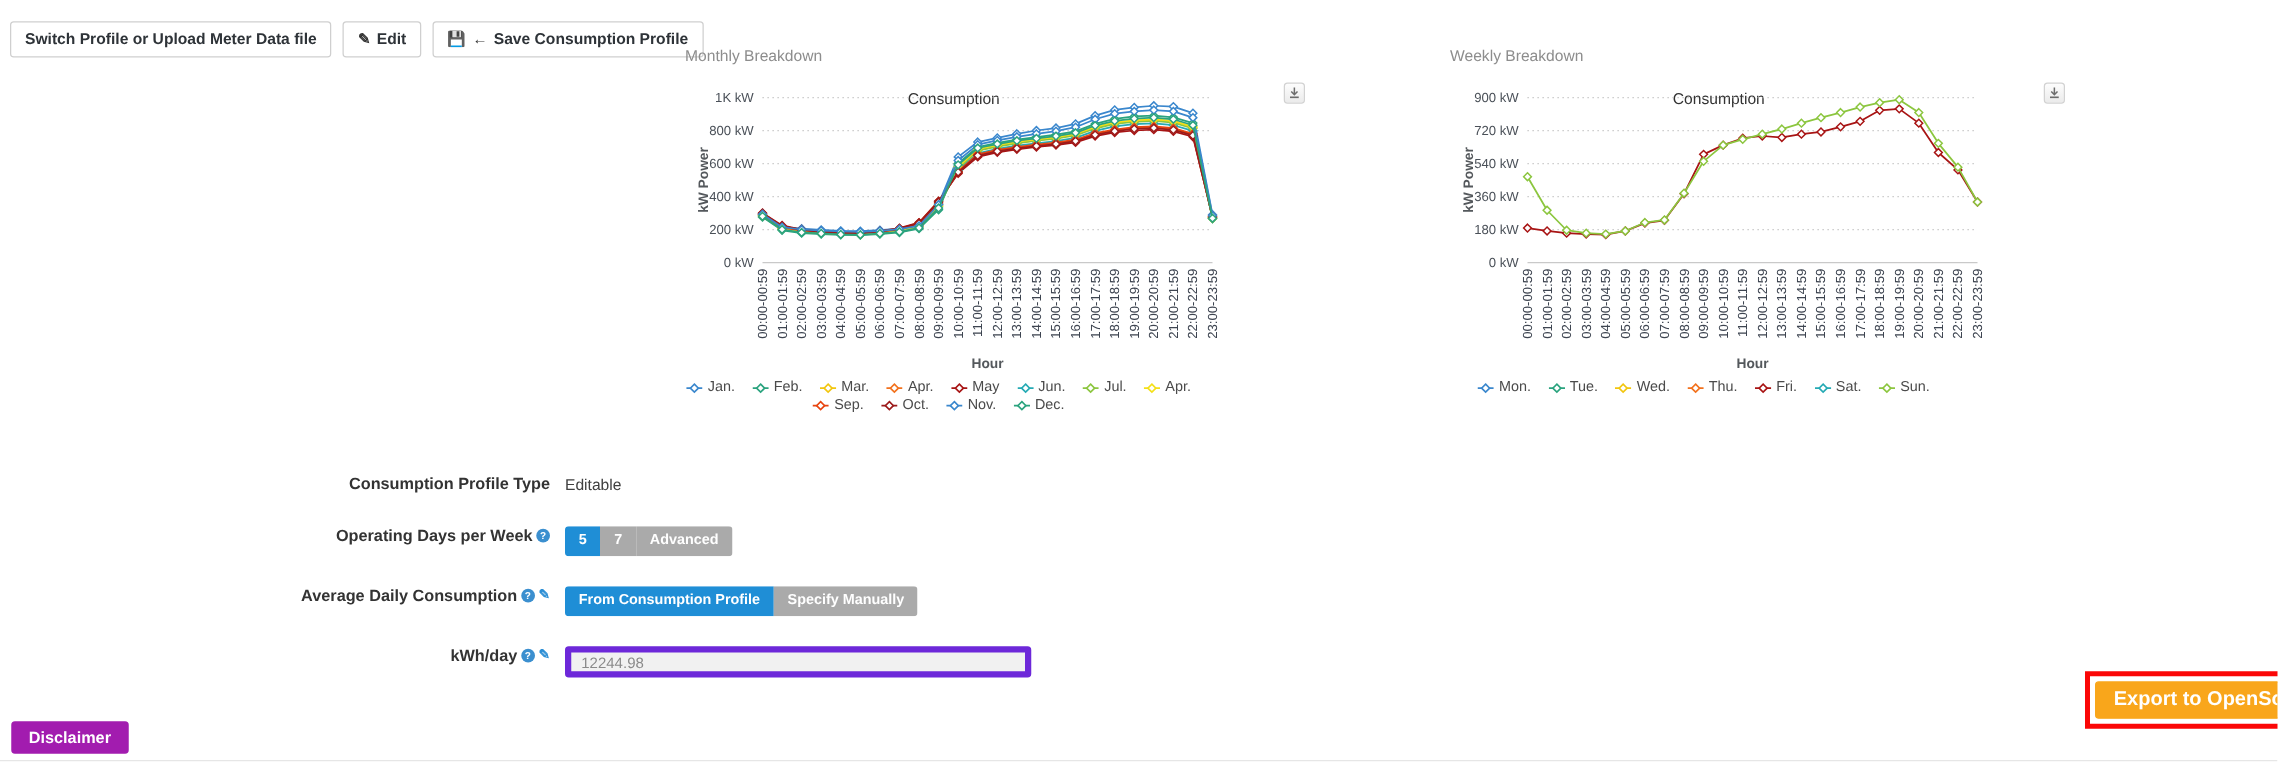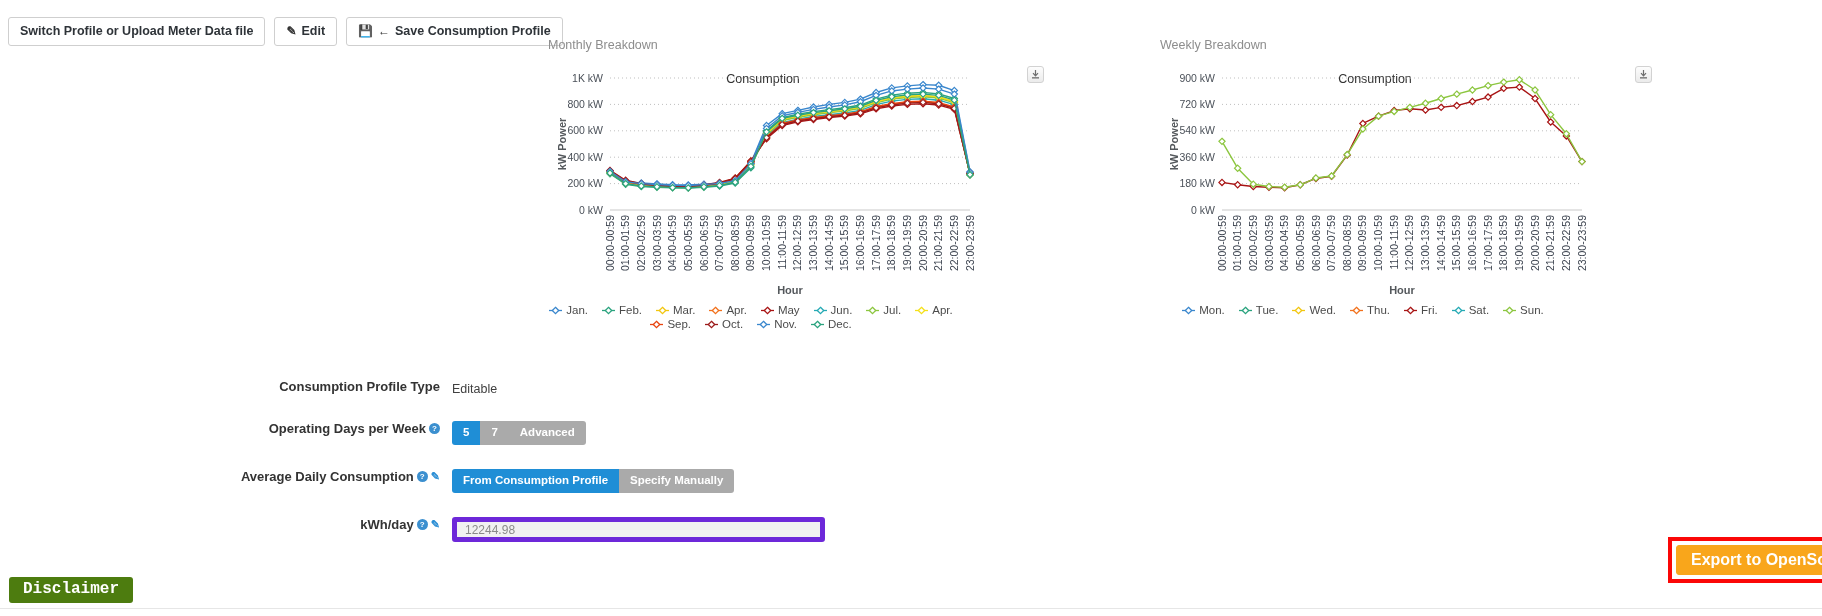--- a/index.html
+++ b/index.html
@@ -113,24 +113,23 @@
     border: 5px solid #6d28d9; background: #f1f1f1;
     border-radius: 3px;
     font-size: 12px; color: #8a8a8a;
     padding: 3px 8px; outline: none;
     font-family: "Liberation Sans", sans-serif;
   }
 
   
   .disclaimer {
     position: absolute; left: 9px; top: 577px;
-    background: #4d7c0f; color: #fff; font-size: 16px; font-weight: bold;
+    background: #a21caf; color: #fff; font-size: 13px; font-weight: bold;
     padding: 6px 14px 7px 14px; border-radius: 3px; cursor: pointer;
     line-height: 13px;
-    font-family: Liberation Mono, monospace;
   }
   .export-wrap {
     position: absolute; left: 1668px; top: 537px;
     border: 4px solid #fb0707; padding: 4px; background: #fff;
   }
   .export-btn {
     background: #f9a61b; color: #fff; font-size: 16px; font-weight: bold;
     padding: 7px 14px 8px 14px; border-radius: 3px; cursor: pointer;
     white-space: nowrap; line-height: 13px; border: 1px solid #f9a61b;
   }

